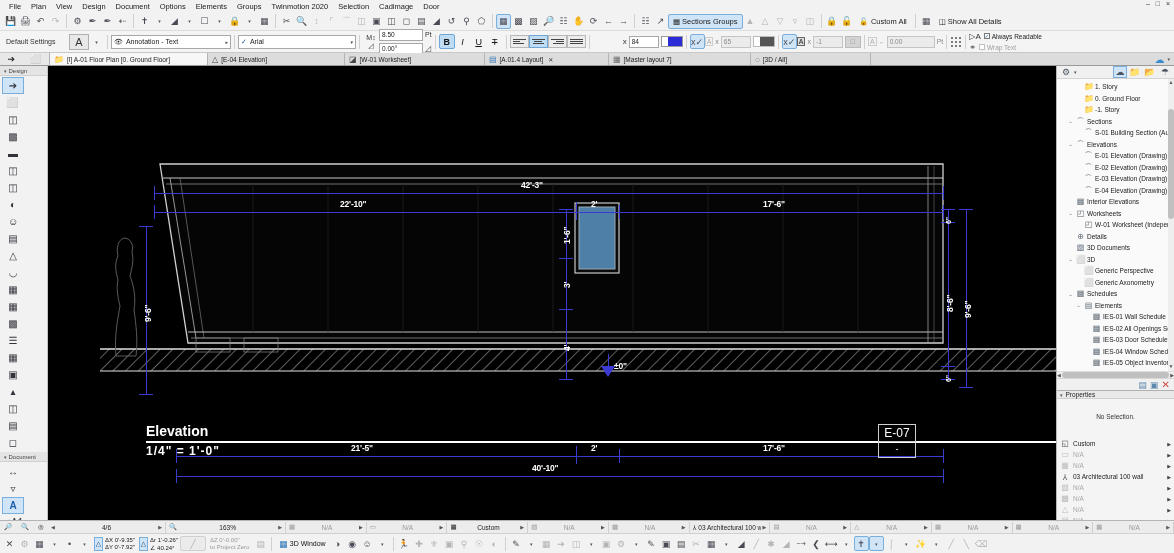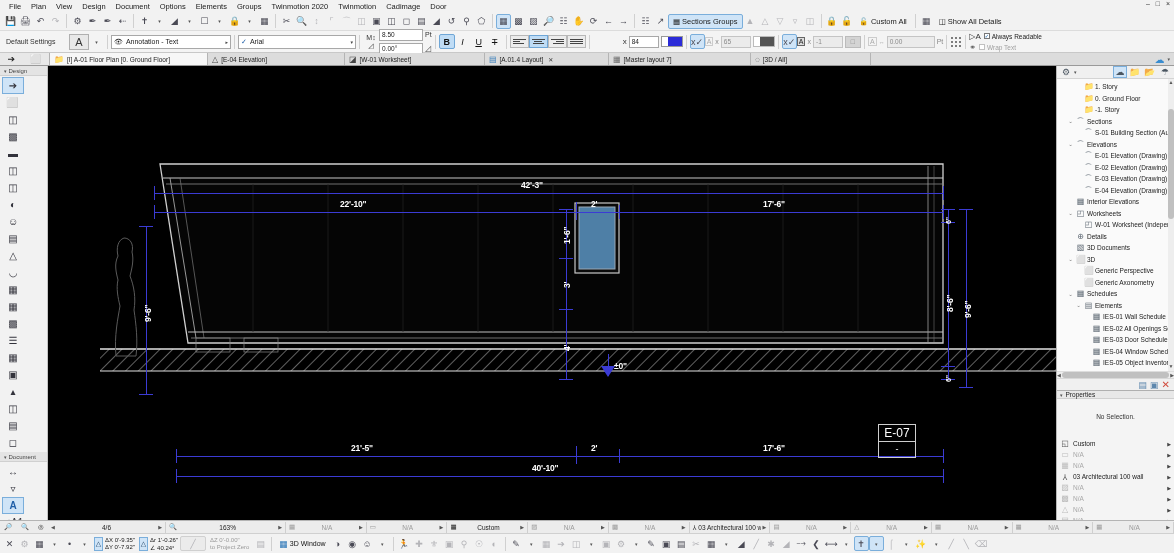--- a/index.html
+++ b/index.html
@@ -213,21 +213,21 @@
 <div class="menubar">
   <div class="mi">File</div>
   <div class="mi">Plan</div>
   <div class="mi">View</div>
   <div class="mi">Design</div>
   <div class="mi">Document</div>
   <div class="mi">Options</div>
   <div class="mi">Elements</div>
   <div class="mi">Groups</div>
   <div class="mi">Twinmotion 2020</div>
-  <div class="mi">Twinmotion</div>
+  <div class="mi">Selection</div>
   <div class="mi">Cadimage</div>
   <div class="mi">Door</div>
   <div class="wincontrols">– □ ×</div>
 </div>
 
 <div class="tb1">
   <div class="ic">💾</div>
   <div class="ic">🖨</div>
   <div class="ic">↶</div>
   <div class="ic dim">↷</div>
@@ -613,20 +613,25 @@
       <div class="dtext" style="left:303px;top:377px">21'-5"</div>
       <div class="dtext" style="left:543px;top:377px">2'</div>
       <div class="dtext" style="left:715px;top:377px">17'-6"</div>
 
       <div class="dimline dimlineh" style="left:128px;top:410px;width:768px"></div>
       <div class="tick" style="left:128px;top:403px;width:1px;height:14px"></div>
       <div class="tick" style="left:895px;top:403px;width:1px;height:14px"></div>
       <div class="dtext" style="left:484px;top:397px">40'-10"</div>
 
 
+      <div class="titleblock">
+        <div class="t1">Elevation</div>
+        <div class="rule"></div>
+        <div class="t2">1/4"   =    1'-0"</div>
+      </div>
 
       <div class="emark">
         <div class="top">E-07</div>
         <div class="bot">-</div>
       </div>
     </div>
   </div>
 
   <div class="right">
     <div class="navhdr">

